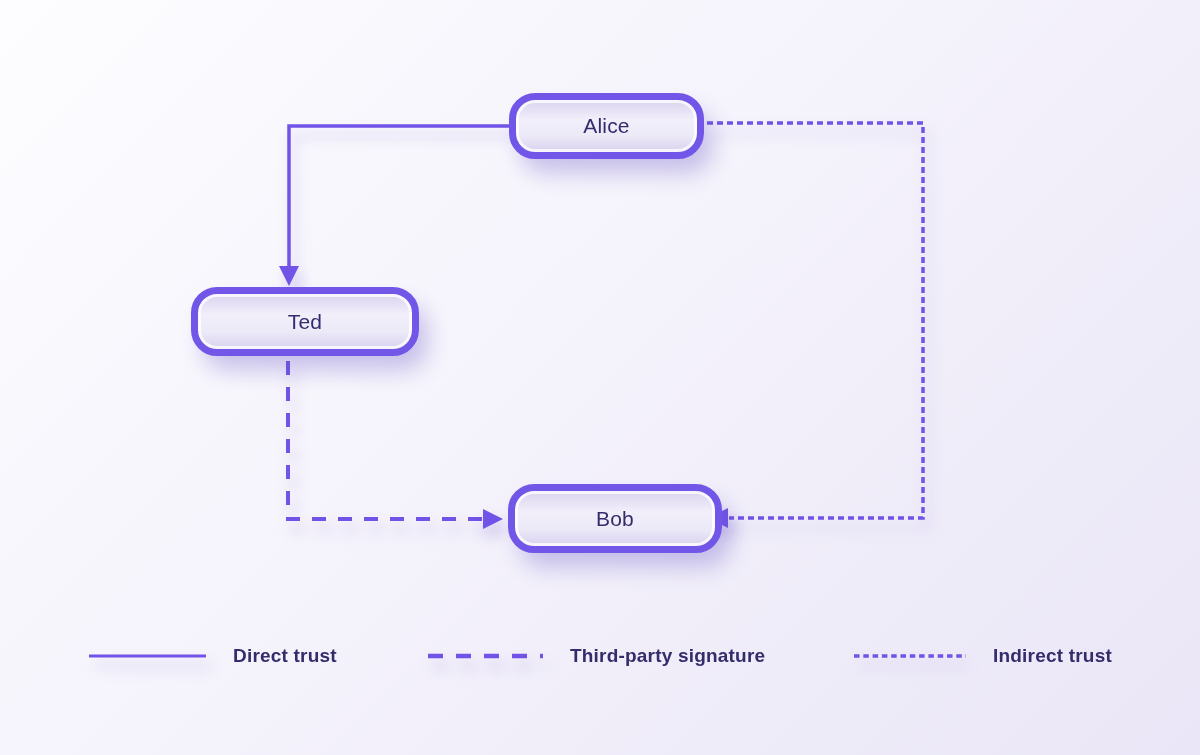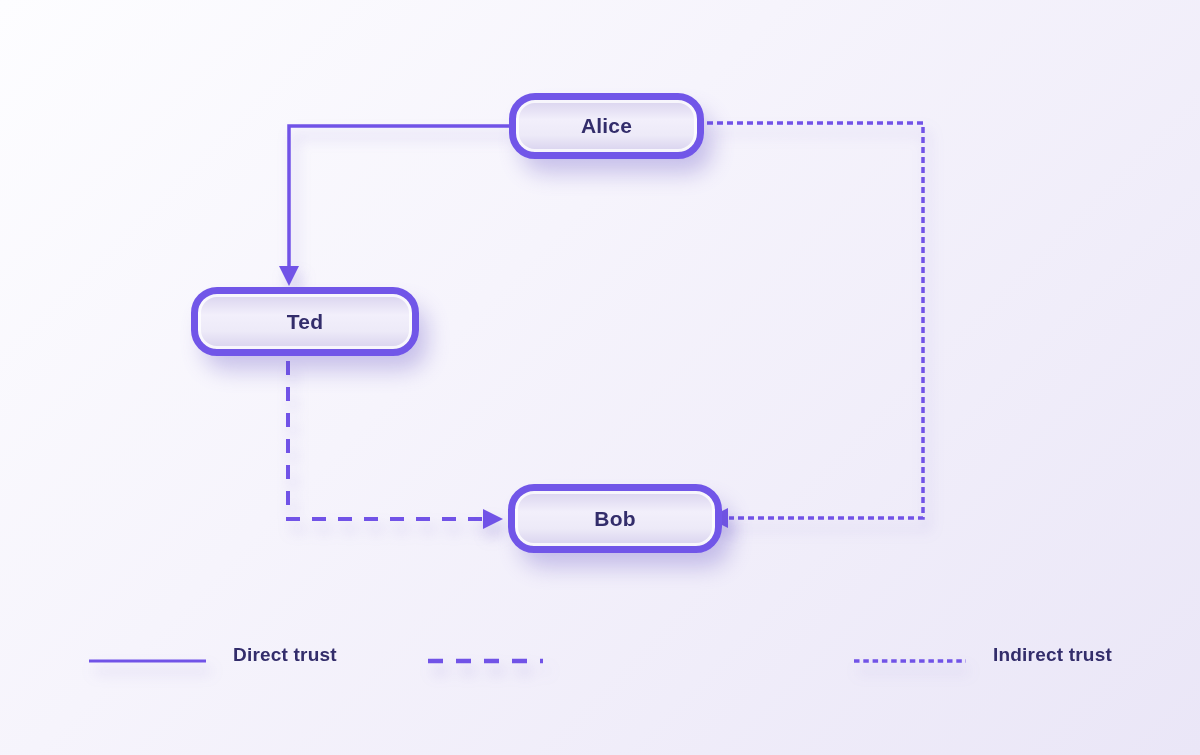--- a/index.html
+++ b/index.html
@@ -37,37 +37,37 @@
     align-items: center;
     justify-content: center;
     border: 7px solid #7156e8;
     border-radius: 26px;
     background: linear-gradient(180deg, #d9d3ee 0%, #f2effb 38%, #edeaf8 68%, #d8d2ee 100%);
     box-shadow:
       inset 0 0 0 3px rgba(255, 255, 255, 0.78),
       10px 16px 22px -2px rgba(104, 84, 196, 0.33);
     color: #332d6b;
     font-size: 21px;
-    font-weight: 700;
+    font-weight: 400;
     letter-spacing: 0.2px;
   }
   .node-alice { left: 509px; top:  93px; width: 195px; height: 66px; }
   .node-ted   { left: 191px; top: 287px; width: 228px; height: 69px; }
   .node-bob   { left: 508px; top: 484px; width: 214px; height: 69px; }
 
   .legend {
     position: absolute;
     left: 0; top: 626px;
     width: 1200px; height: 40px;
   }
   .legend-item {
     position: absolute;
-    top: 0;
+    top: 10px;
     display: flex;
-    align-items: flex-end;
+    align-items: center;
     gap: 26px;
     height: 40px;
   }
   .legend-item-1 { left: 88px; }
   .legend-item-2 { left: 427px; }
   .legend-item-3 { left: 853px; }
   svg.legend-line { display: block; overflow: visible; }
   .legend-label {
     color: #332d6b;
     font-size: 19px;
@@ -117,20 +117,21 @@
       <svg class="legend-line" width="119" height="10">
         <line x1="1" y1="5" x2="118" y2="5" stroke="#7153e7" stroke-width="3"></line>
       </svg>
       <span class="legend-label">Direct trust</span>
     </div>
 
     <div class="legend-item legend-item-2">
       <svg class="legend-line" width="117" height="10">
         <line x1="1" y1="5" x2="116" y2="5" stroke="#7153e7" stroke-width="4.5" stroke-dasharray="15 13"></line>
       </svg>
+      <span class="legend-label">Third-party signature</span>
     </div>
 
     <div class="legend-item legend-item-3">
       <svg class="legend-line" width="114" height="10">
         <line x1="1" y1="5" x2="113" y2="5" stroke="#7153e7" stroke-width="3.5" stroke-dasharray="5.5 3.8"></line>
       </svg>
       <span class="legend-label">Indirect trust</span>
     </div>
 
   </div>

